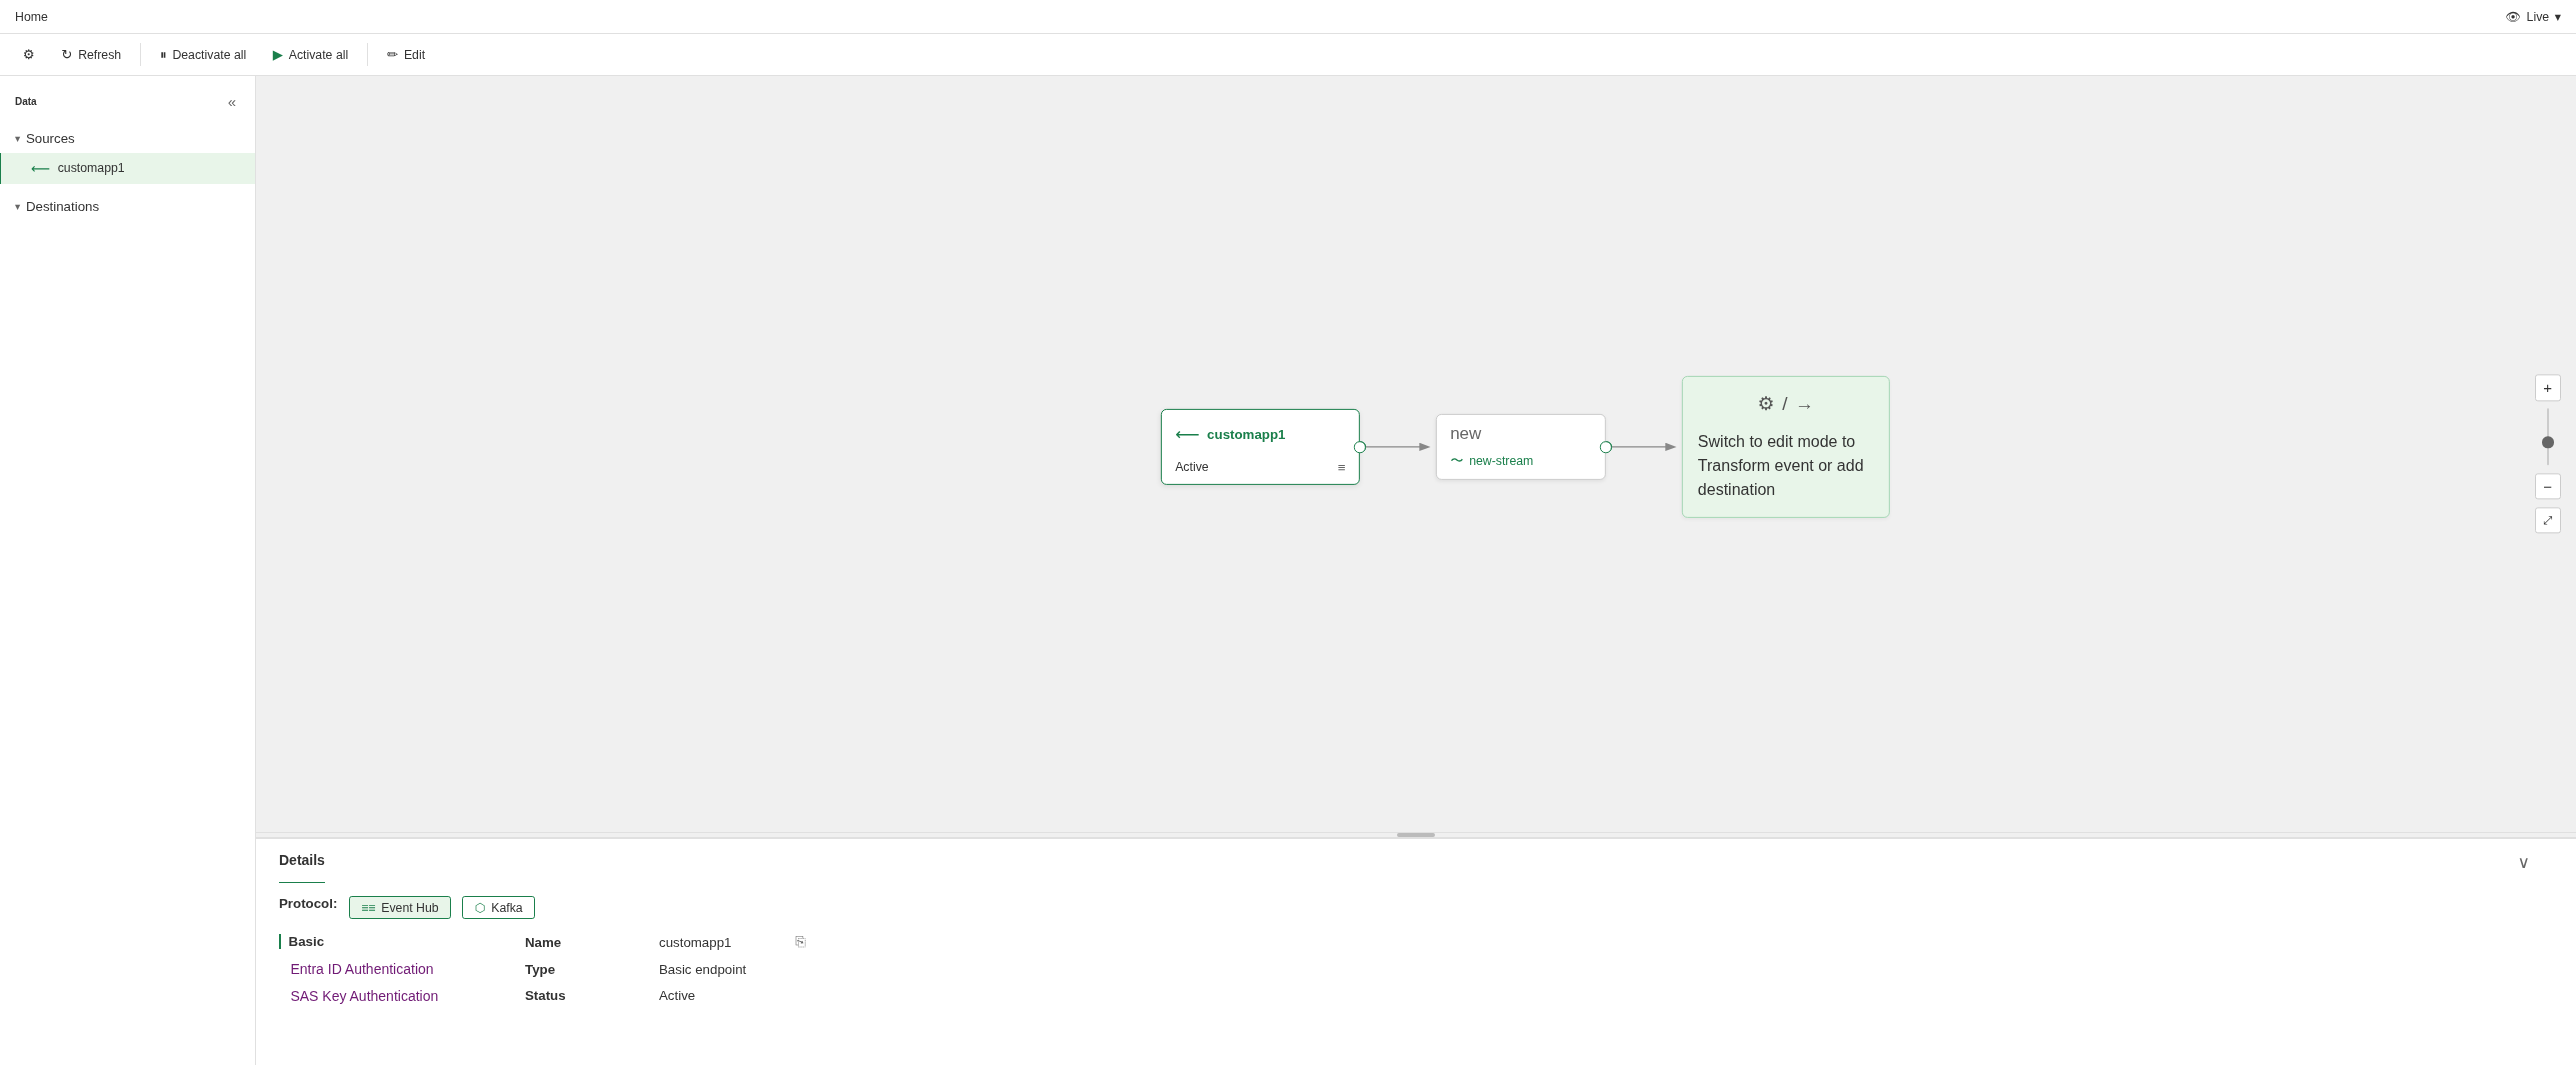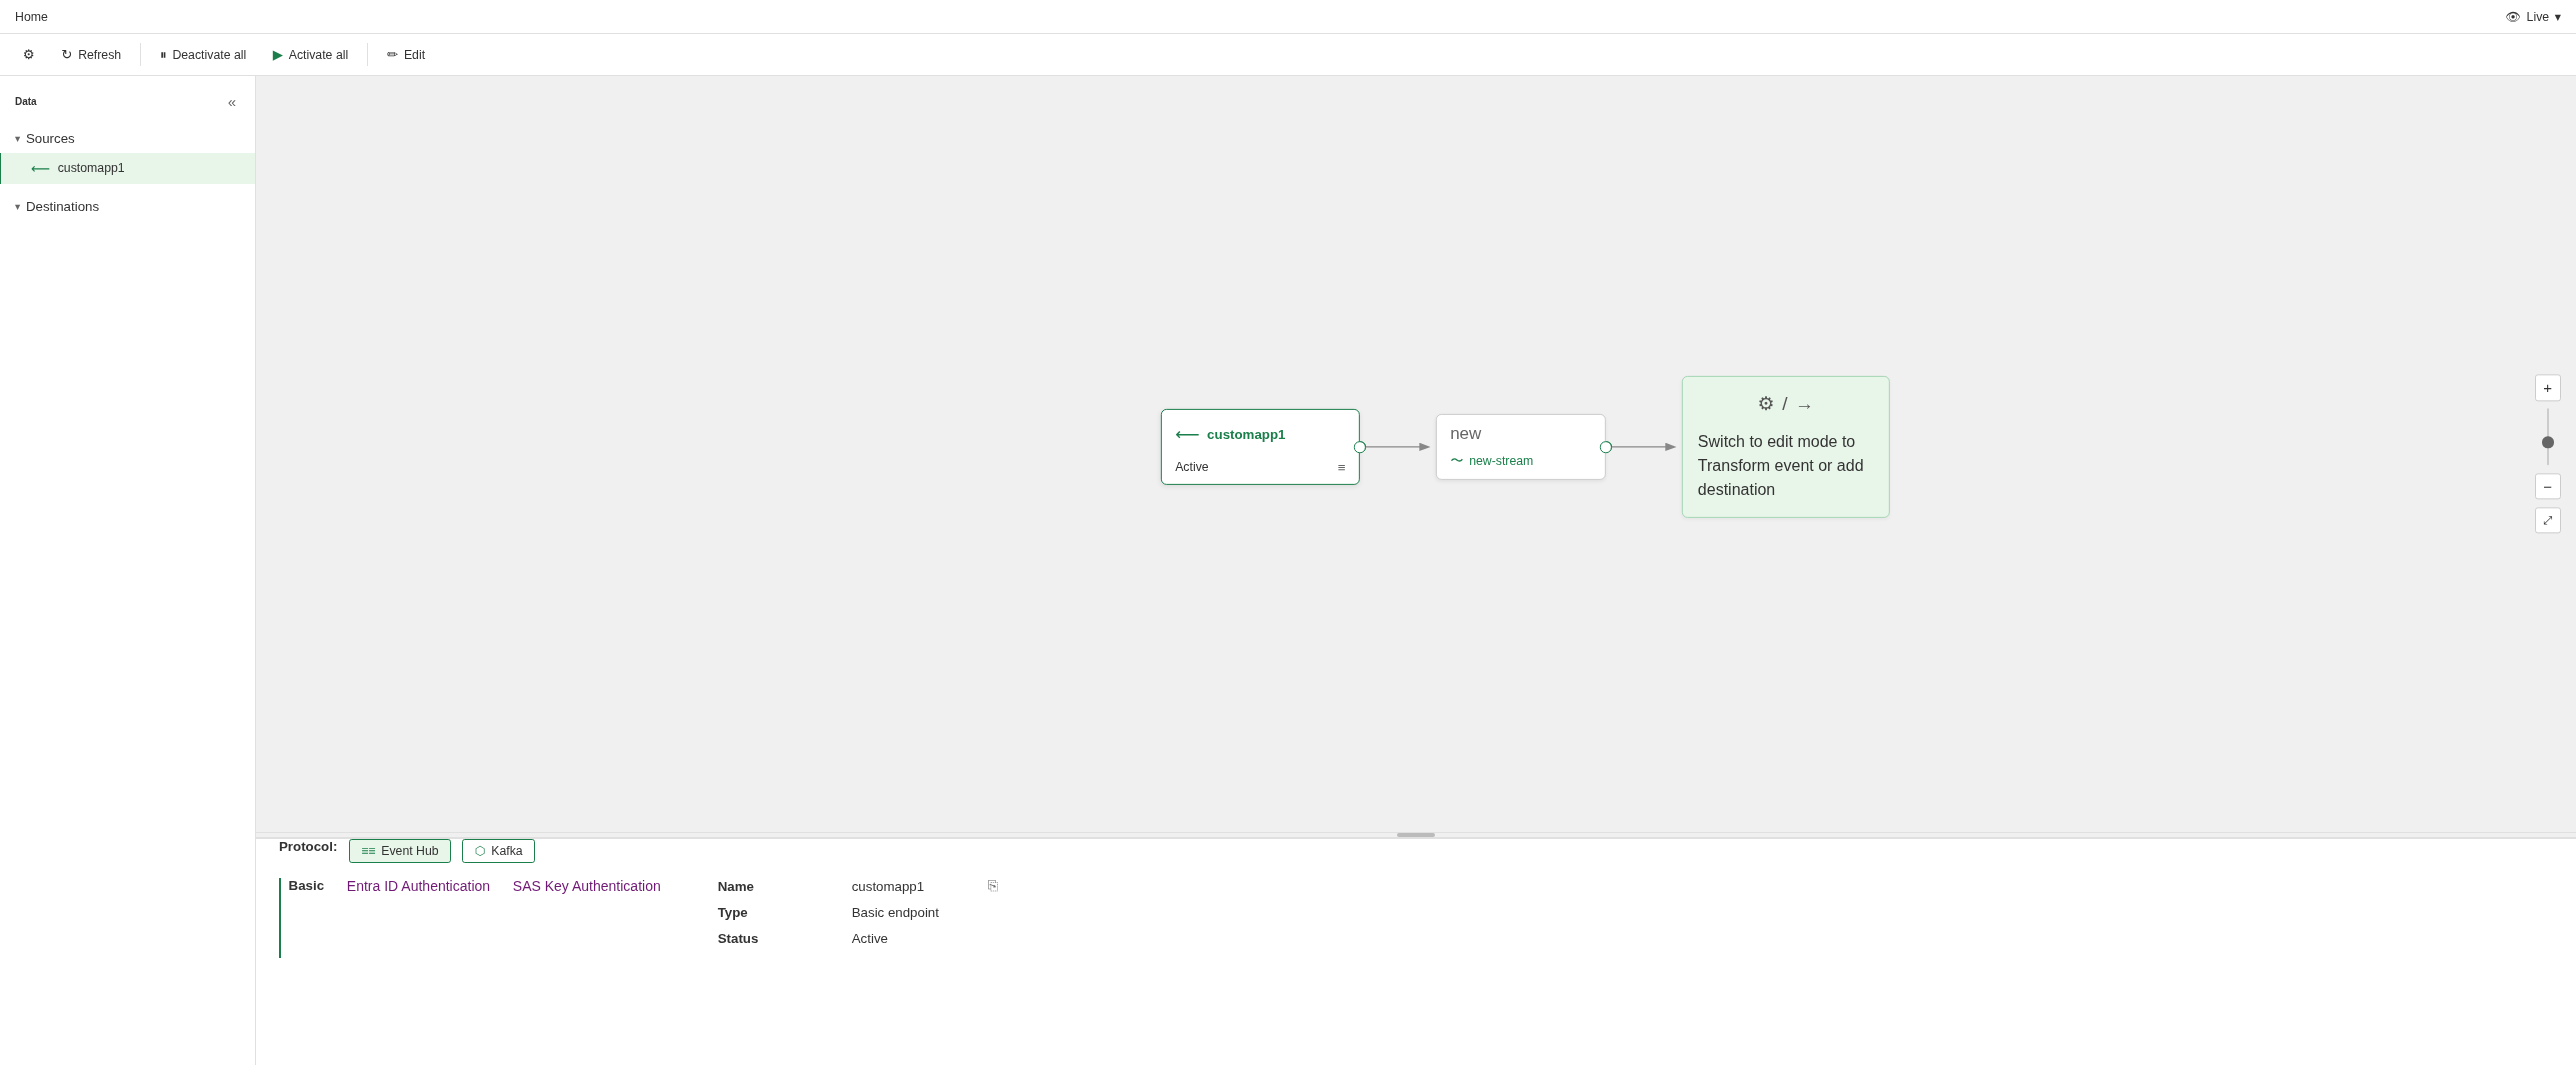--- a/index.html
+++ b/index.html
@@ -242,21 +242,21 @@
     }
     .protocol-tab.active { background: #e8f5e9; border-color: #1a7f4b; }
     .protocol-tab-icon { font-size: 12.3px; color: #1a7f4b; }
 
     .details-content {
       display: flex; gap: 57px;
     }
 
     .details-nav {
       min-width: 189px;
-      display: flex; flex-direction: row; gap: 11.4px;
+      display: flex; flex-direction: column; gap: 11.4px;
     }
     .nav-section-title {
       font-size: 13.3px; font-weight: 600; color: #333;
       border-left: 2.8px solid #1a7f4b;
       padding-left: 7.6px;
     }
     .nav-item {
       font-size: 14px; color: #701a75;
       cursor: pointer; padding-left: 11.4px;
     }
@@ -412,20 +412,28 @@
           <span>⤢</span>
         </button>
       </div>
     </div>
 
     <div class="panel-divider">
       <div class="panel-divider-handle"></div>
     </div>
 
     <div class="details-panel">
+      <div style="position:relative; display:flex; align-items:flex-start;">
+        <div>
+          <div class="details-header">
+            <span class="details-title">Details</span>
+          </div>
+        </div>
+        <button class="details-collapse">∨</button>
+      </div>
 
       <div class="protocol-section">
         <span class="protocol-label">Protocol:</span>
         <button class="protocol-tab active">
           <span class="protocol-tab-icon">≡≡</span>
           <span>Event Hub</span>
         </button>
         <button class="protocol-tab">
           <span class="protocol-tab-icon">⬡</span>
           <span>Kafka</span>

